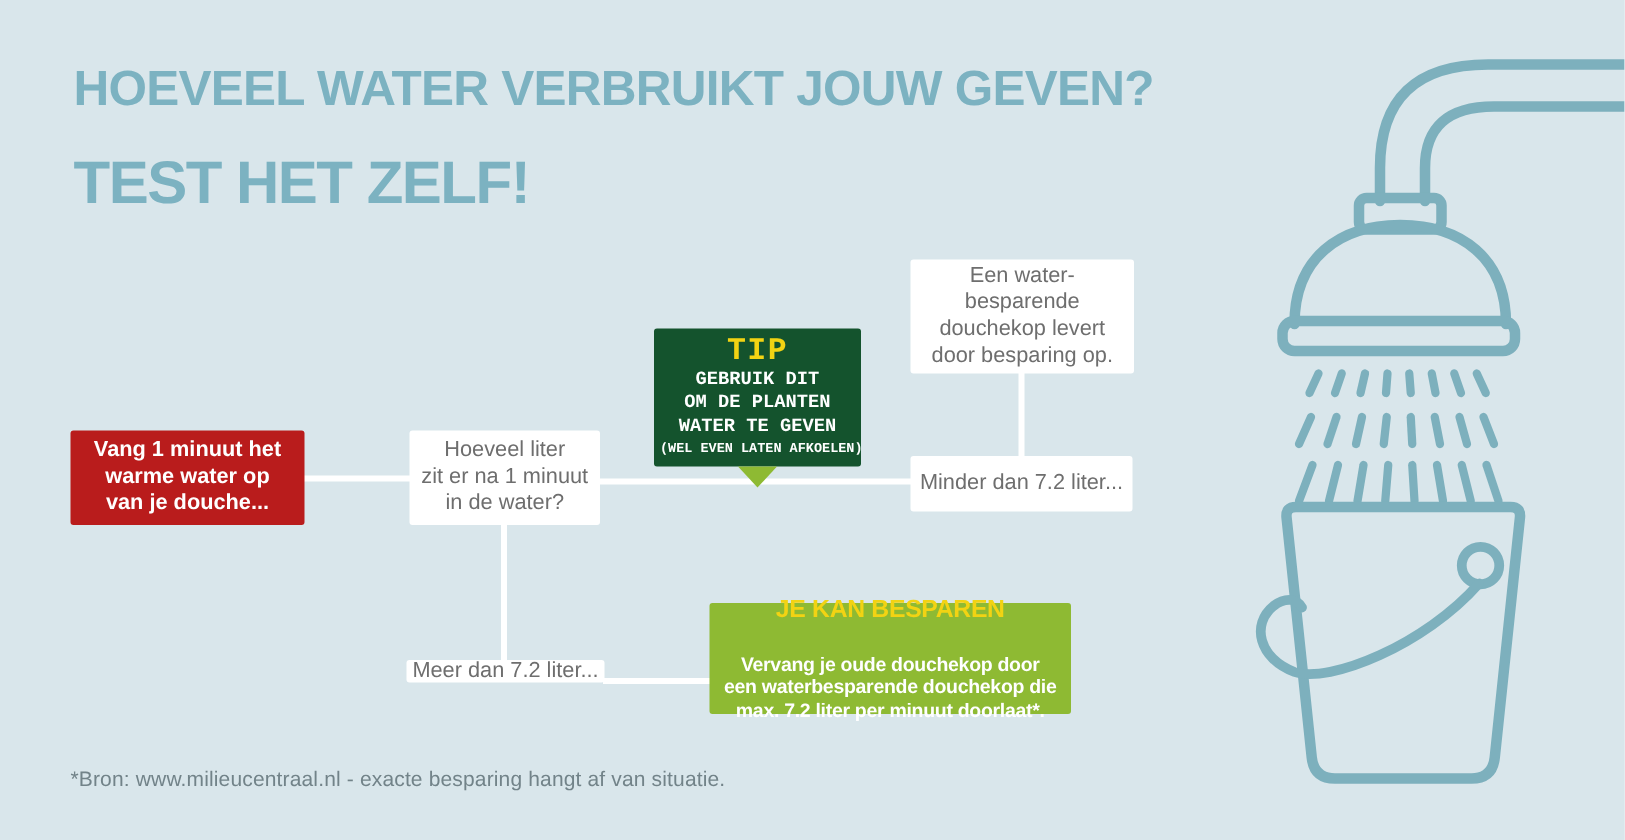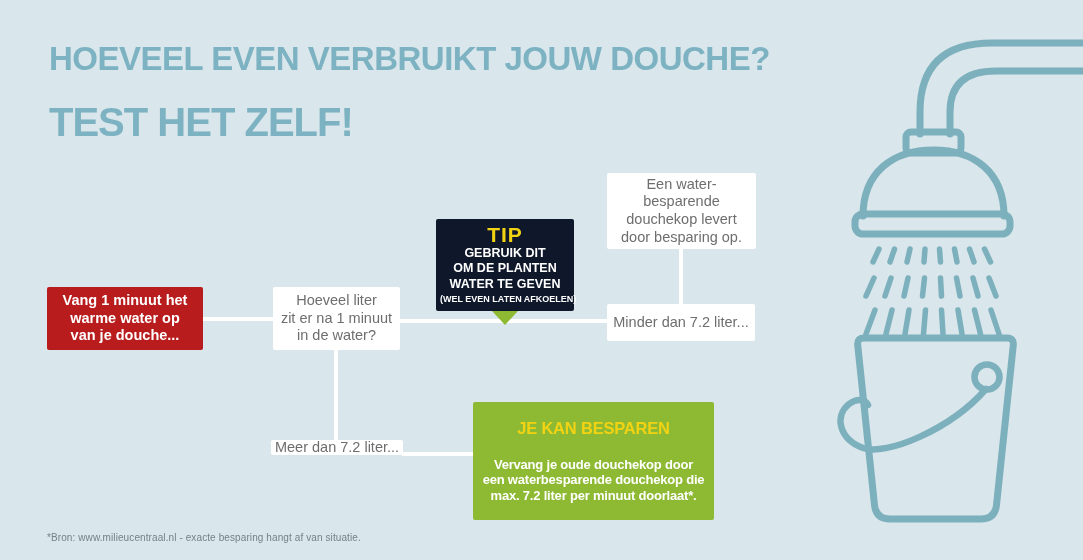--- a/index.html
+++ b/index.html
@@ -22,51 +22,51 @@
   .connector { position:absolute; background:#ffffff; }
   .node {
     position:absolute; background:#ffffff; color:#6e6e6e;
     display:flex; flex-direction:column; justify-content:center; align-items:center;
     text-align:center; font-size:14.5px; line-height:1.22; border-radius:2px;
   }
   .node .ln { white-space:nowrap; }
   .node-start { background:#b91c1c; color:#ffffff; font-weight:700; }
   .tip {
     position:absolute; left:436px; top:219px; width:138px;
-    background:#0f172a; color:#ffffff; text-align:center;
-    padding:5px 4px 7px; border-radius:2px; z-index:3;
+    background:#14532d; color:#ffffff; text-align:center;
+    padding:5px 4px 7px; border-radius:2px; z-index:3;font-family:Liberation Mono, monospace;
   }
   .tip-pointer {
     position:absolute; top:100%; left:50%; margin-left:-13px;
     width:0; height:0; border:13px solid transparent;
     border-top:14px solid #8eba33; border-bottom:none;
   }
   .tip-label { color:#f2d313; font-size:21px; font-weight:700; letter-spacing:1px; line-height:1.05; }
   .tip-line { font-size:12.5px; font-weight:700; line-height:1.22; white-space:nowrap; }
   .tip-note { font-size:9px; font-weight:700; margin-top:2px; white-space:nowrap; }
   .result {
-    position:absolute; left:473px; top:402px; width:241px; height:118px;
+    position:absolute; left:473px; top:402px; width:241px; height:74px;
     background:#8eba33; color:#ffffff; display:flex; flex-direction:column;
     justify-content:center; align-items:center; text-align:center; border-radius:2px;
   }
   .result-head { color:#f2d313; font-size:16.5px; font-weight:700; line-height:1.25; white-space:nowrap; letter-spacing:-0.2px; }
   .result-body { font-size:13px; font-weight:700; line-height:1.22; margin-top:4px; white-space:nowrap; letter-spacing:-0.2px; }
   .footnote {
-    position:absolute; left:47px; top:532px;
-    font-size:10px; color:#728389; letter-spacing:0.1px;
+    position:absolute; left:47px; top:511px;
+    font-size:14px; color:#728389; letter-spacing:0.1px;
   }
   .illustration { position:absolute; left:820px; top:0; width:263px; height:560px; }
   .illustration * { vector-effect:none; }
 </style>
 </head>
 <body>
 
 <div class="stage">
 
-  <div class="title">HOEVEEL EVEN VERBRUIKT JOUW DOUCHE?</div>
+  <div class="title">HOEVEEL WATER VERBRUIKT JOUW GEVEN?</div>
   <div class="subtitle">TEST HET ZELF!</div>
 
   <div class="connector" style="left:200px; top:317px; width:76px; height:4px;"></div>
   <div class="connector" style="left:398px; top:319px; width:211px; height:4px;"></div>
   <div class="connector" style="left:334px; top:349px; width:4px; height:93px;"></div>
   <div class="connector" style="left:402px; top:452px; width:72px; height:4px;"></div>
   <div class="connector" style="left:679px; top:243px; width:4px; height:63px;"></div>
 
   <div class="node node-start" style="left:47px; top:287px; width:156px; height:63px;">
     <div class="ln">Vang 1 minuut het</div>

